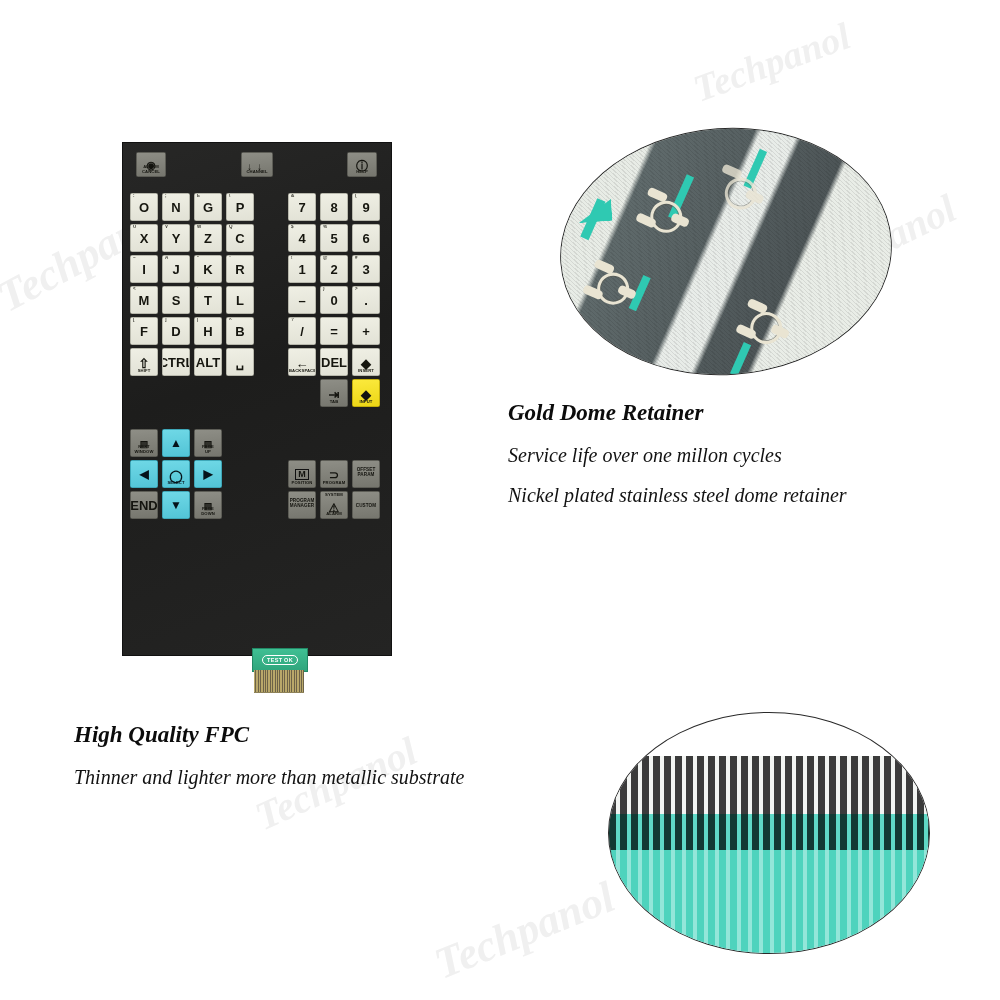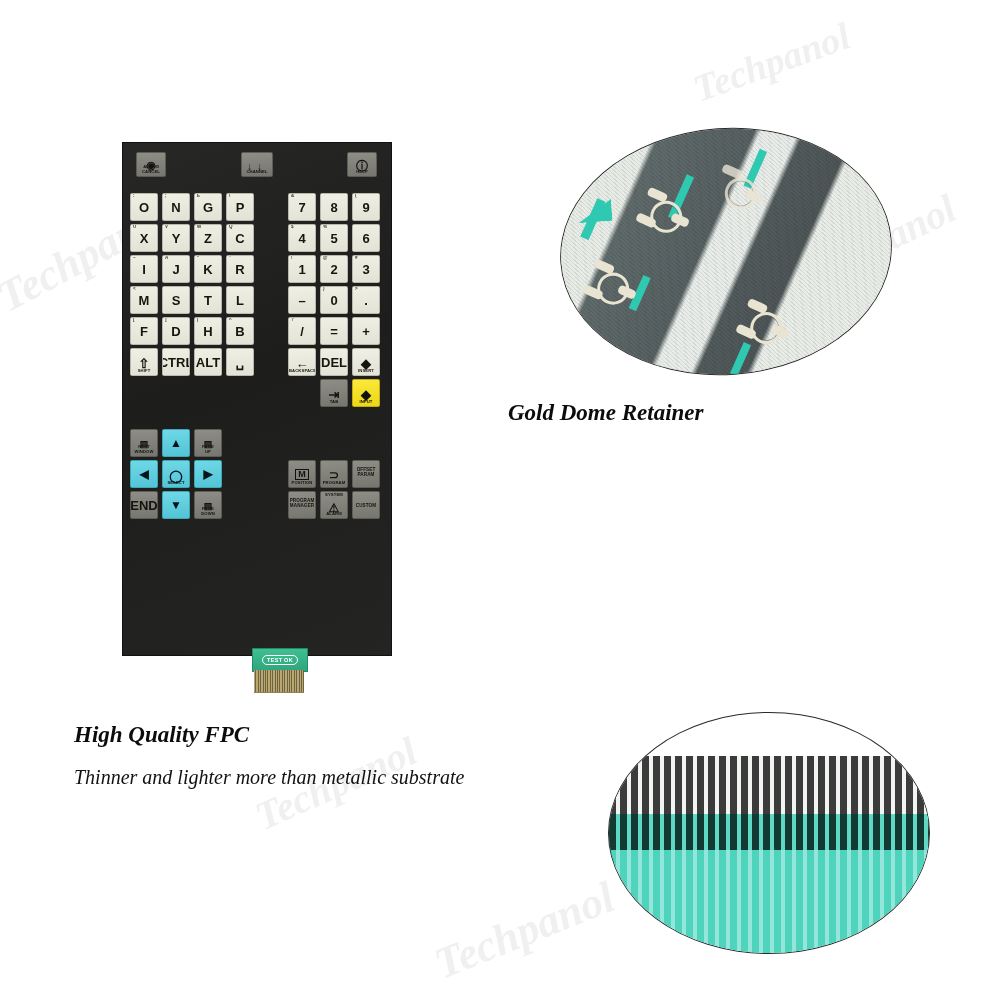--- a/index.html
+++ b/index.html
@@ -409,18 +409,20 @@
 <div class="oval" id="oval-fpc">
   <div class="fpc-inner">
     <div class="fpc-pins-top"></div>
     <div class="fpc-pins-bot"></div>
     <div class="fpc-green"></div>
   </div>
 </div>
 
 <div class="block" id="block-dome">
   <h2>Gold Dome Retainer</h2>
+  <p>Service life over one millon cycles</p>
+  <p>Nickel plated stainless steel dome retainer</p>
 </div>
 
 <div class="block" id="block-fpc">
   <h2>High Quality FPC</h2>
   <p>Thinner and lighter more than metallic substrate</p>
 </div>
 
 </body></html>

